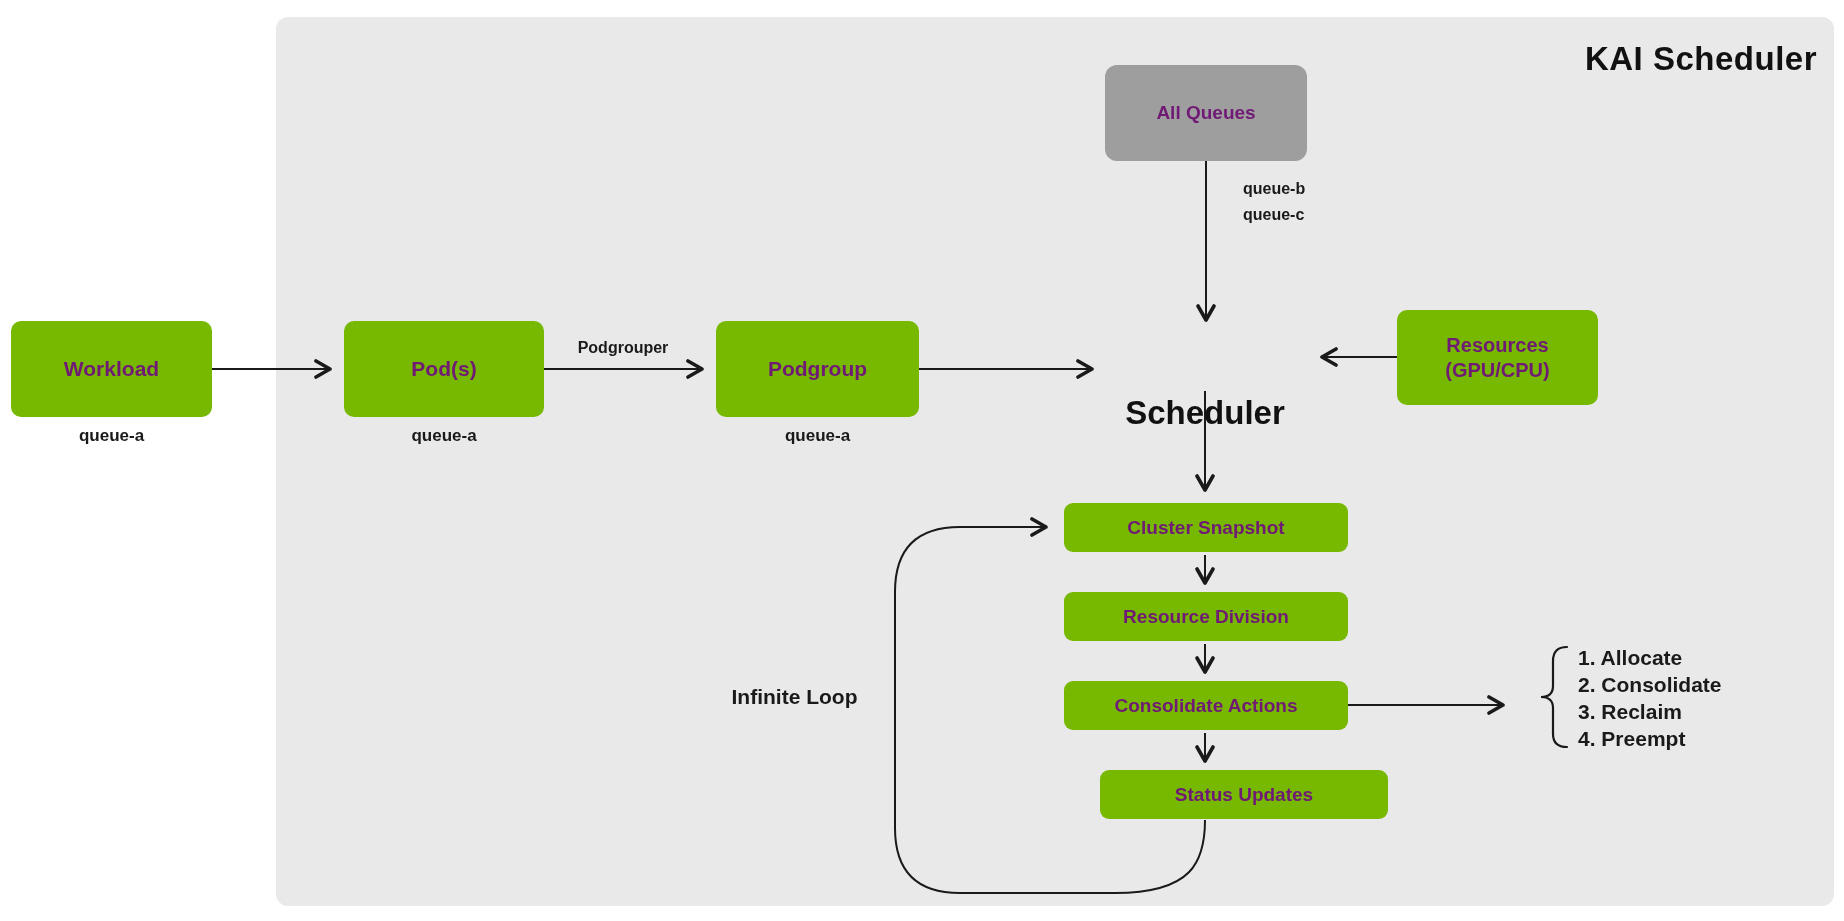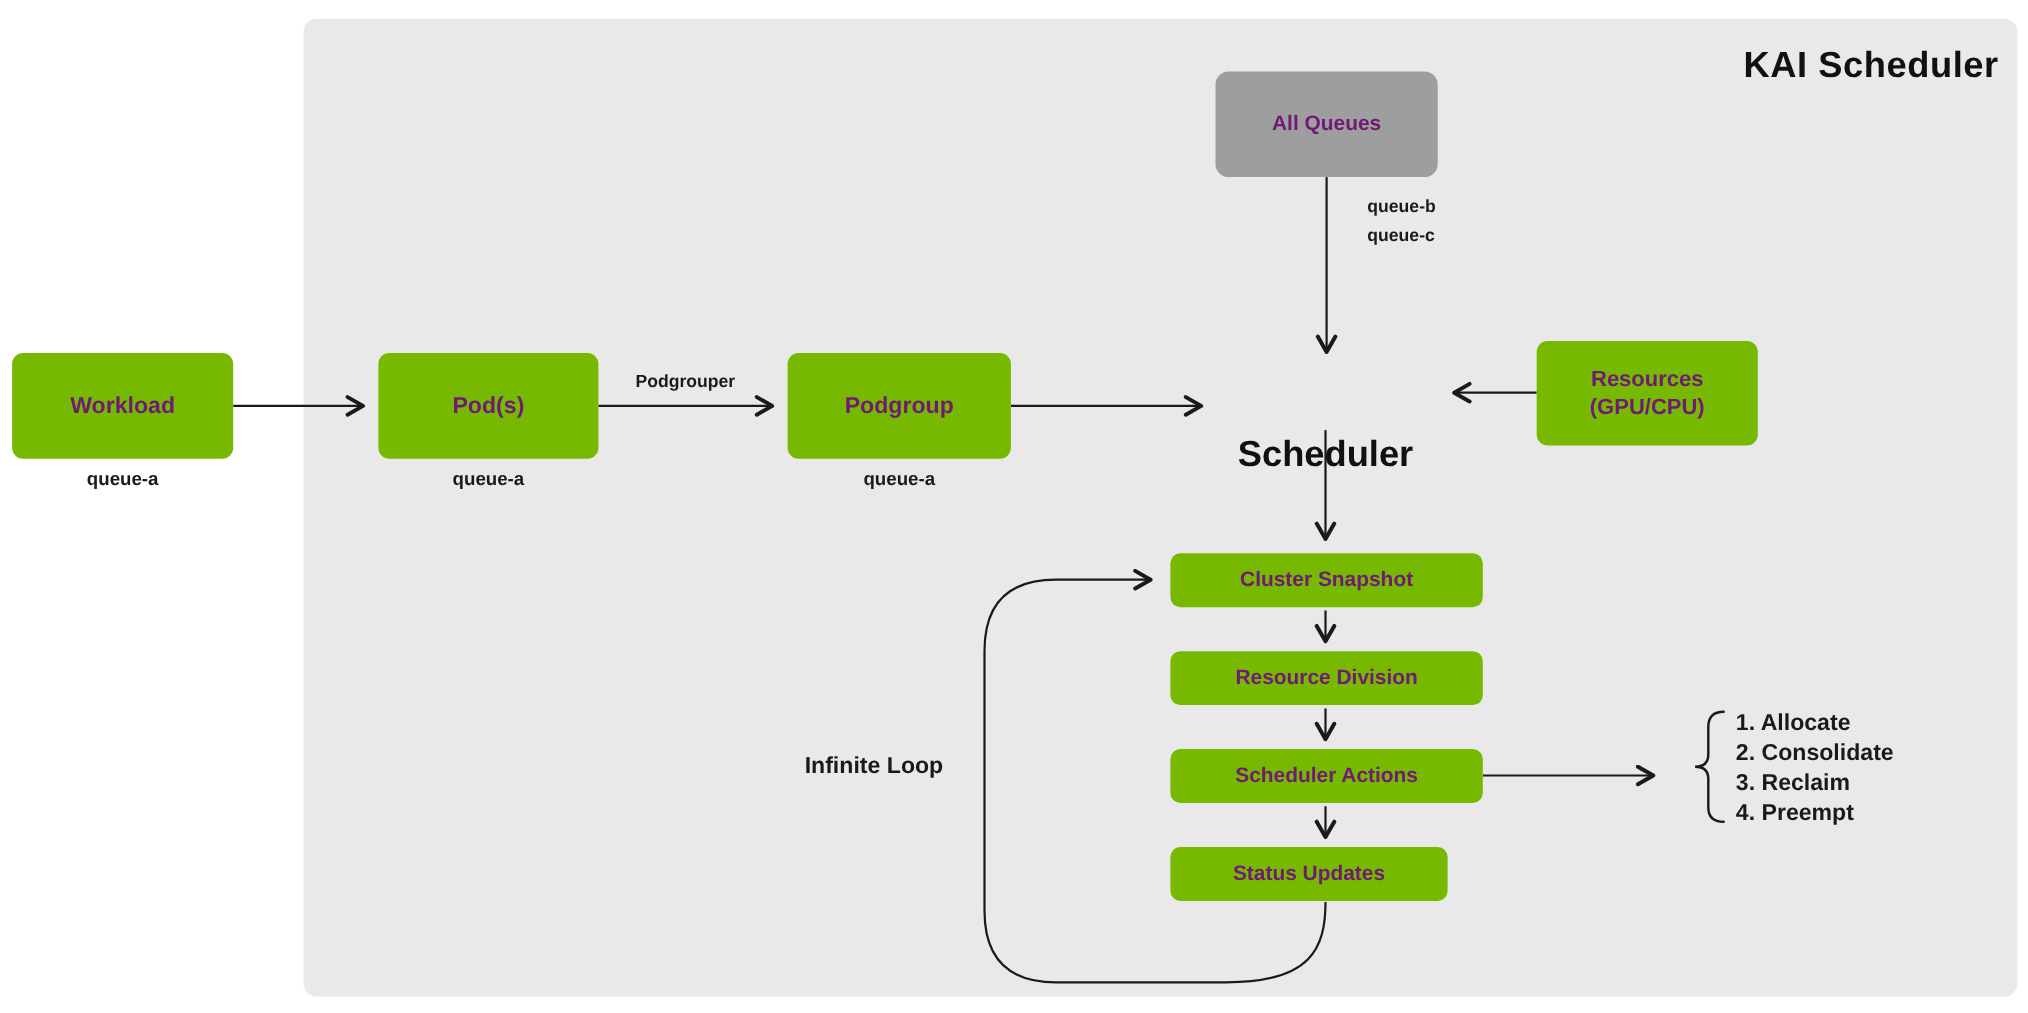--- a/index.html
+++ b/index.html
@@ -118,23 +118,23 @@
     <div>(GPU/CPU)</div>
   </div>
 
   <div class="node green pipe" style="left:1064px; top:592px; width:284px; height:49px;">
     <span>Resource Division</span>
   </div>
   <div class="node green pipe" style="left:1064px; top:503px; width:284px; height:49px;">
     <span>Cluster Snapshot</span>
   </div>
   <div class="node green pipe" style="left:1064px; top:681px; width:284px; height:49px;">
-    <span>Scheduler Actions</span>
+    <span>Consolidate Actions</span>
   </div>
-  <div class="node green pipe" style="left:1064px; top:770px; width:252px; height:49px;text-align:right;">
+  <div class="node green pipe" style="left:1100px; top:770px; width:288px; height:49px;text-align:right;">
     <span>Status Updates</span>
   </div>
 
   <div class="infinite-loop">Infinite Loop</div>
 
 
   <div class="actions-list">
     <div>1. Allocate</div>
     <div>2. Consolidate</div>
     <div>3. Reclaim</div>

